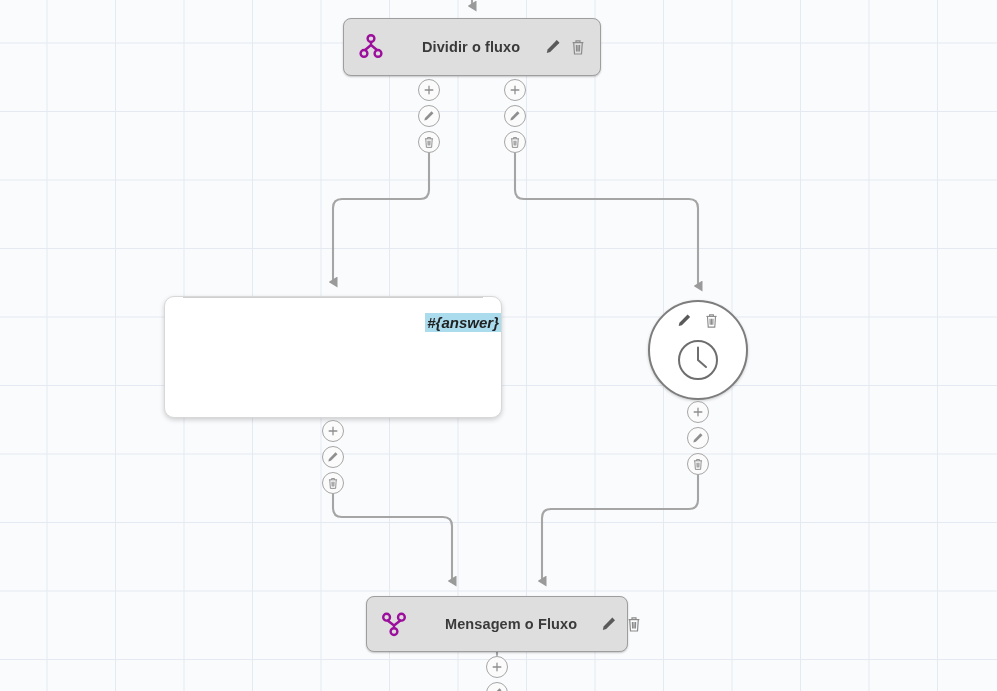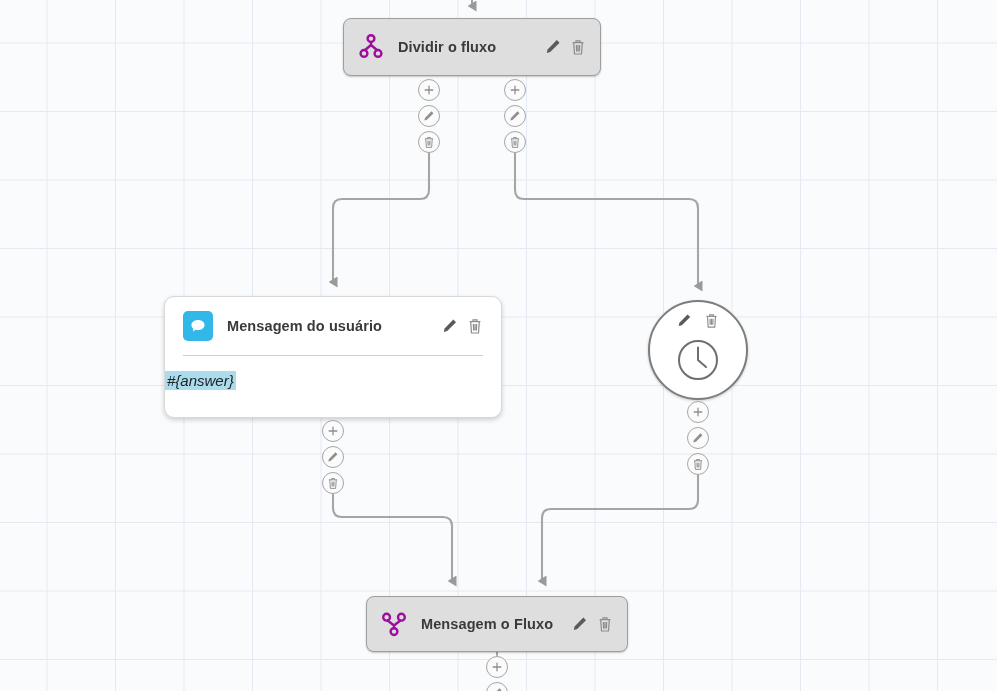--- a/index.html
+++ b/index.html
@@ -46,20 +46,21 @@
     border: 1px solid #d8d8d8;
     box-shadow: 0 2px 5px rgba(0,0,0,0.18);
     border-radius: 10px;
   }
   .node-header {
     display: flex;
     align-items: center;
     height: 100%;
     padding: 0 14px;
     box-sizing: border-box;
+    gap: 24px;
   }
   .node-white .node-header {
     height: 58px;
     padding: 0 18px;
   }
   .node-title {
     font-size: 14.5px;
     font-weight: bold;
     color: #3a3a3a;
     letter-spacing: 0.1px;
@@ -98,22 +99,23 @@
     flex: 0 0 auto;
   }
 
   
   .msg-divider {
     height: 1px;
     background: #cfcfcf;
     margin: 0 18px;
   }
   .msg-body {
-    text-align: left;
+    text-align: right;
     padding: 16px 0 0 0;
+    font-weight: bold;
   }
   .var-chip {
     font-style: italic;
     font-size: 15px;
     color: #222222;
     background: #aadcee;
     padding: 1px 2px;
   }
 
   
@@ -269,47 +271,20 @@
           <path d="M2.6,3.6 L13.4,3.6"></path>
           <path d="M6,3.6 L6,1.9 L10,1.9 L10,3.6"></path>
           <path d="M3.7,3.6 L4.5,15 L11.5,15 L12.3,3.6"></path>
           <path d="M6.6,6.2 L6.8,12.4 M8,6.2 L8,12.4 M9.4,6.2 L9.2,12.4"></path>
         </g>
       </svg>
     </span>
   </div>
 
   <div class="node node-white" style="left:164px; top:296px; width:338px; height:122px;">
-    <div class="node-header">
-      <span class="chat-icon-box">
-        <svg viewBox="0 0 20 20" width="18" height="18" xmlns="http://www.w3.org/2000/svg">
-          <path d="M10,3.2 C14.2,3.2 17.3,5.7 17.3,8.8 C17.3,11.9 14.2,14.4 10,14.4
-                   C9.1,14.4 8.3,14.3 7.5,14.1 L4.2,16.1 L4.9,13.1
-                   C3.4,12.0 2.7,10.5 2.7,8.8 C2.7,5.7 5.8,3.2 10,3.2 Z" fill="#ffffff"></path>
-        </svg>
-      </span>
-      <span class="node-title white-title">Mensagem do usuário</span>
-      <span class="hdr-actions">
-        <span class="icon-btn">
-          <svg viewBox="0 0 16 16" width="16" height="16" xmlns="http://www.w3.org/2000/svg">
-            <path d="M11.3,1.6 L14,4.3 L5.2,13.1 L1.8,13.9 L2.6,10.5 Z" fill="#5a5a5a"></path>
-          </svg>
-        </span>
-        <span class="icon-btn">
-          <svg viewBox="0 0 16 17" width="16" height="17" xmlns="http://www.w3.org/2000/svg">
-            <g stroke="#8c8c8c" stroke-width="1.2" fill="none">
-              <path d="M2.6,3.6 L13.4,3.6"></path>
-              <path d="M6,3.6 L6,1.9 L10,1.9 L10,3.6"></path>
-              <path d="M3.7,3.6 L4.5,15 L11.5,15 L12.3,3.6"></path>
-              <path d="M6.4,6 L6.6,12.6 M8,6 L8,12.6 M9.6,6 L9.4,12.6"></path>
-            </g>
-          </svg>
-        </span>
-      </span>
-    </div>
     <div class="msg-divider"></div>
     <div class="msg-body">
       <span class="var-chip">#{answer}</span>
     </div>
   </div>
 
   <div class="ctrl-stack" style="left:322px; top:420px;">
     <span class="ctrl">
       <svg viewBox="0 0 14 14" width="12" height="12" xmlns="http://www.w3.org/2000/svg">
         <g stroke="#8f8f8f" stroke-width="1.5" stroke-linecap="round">

